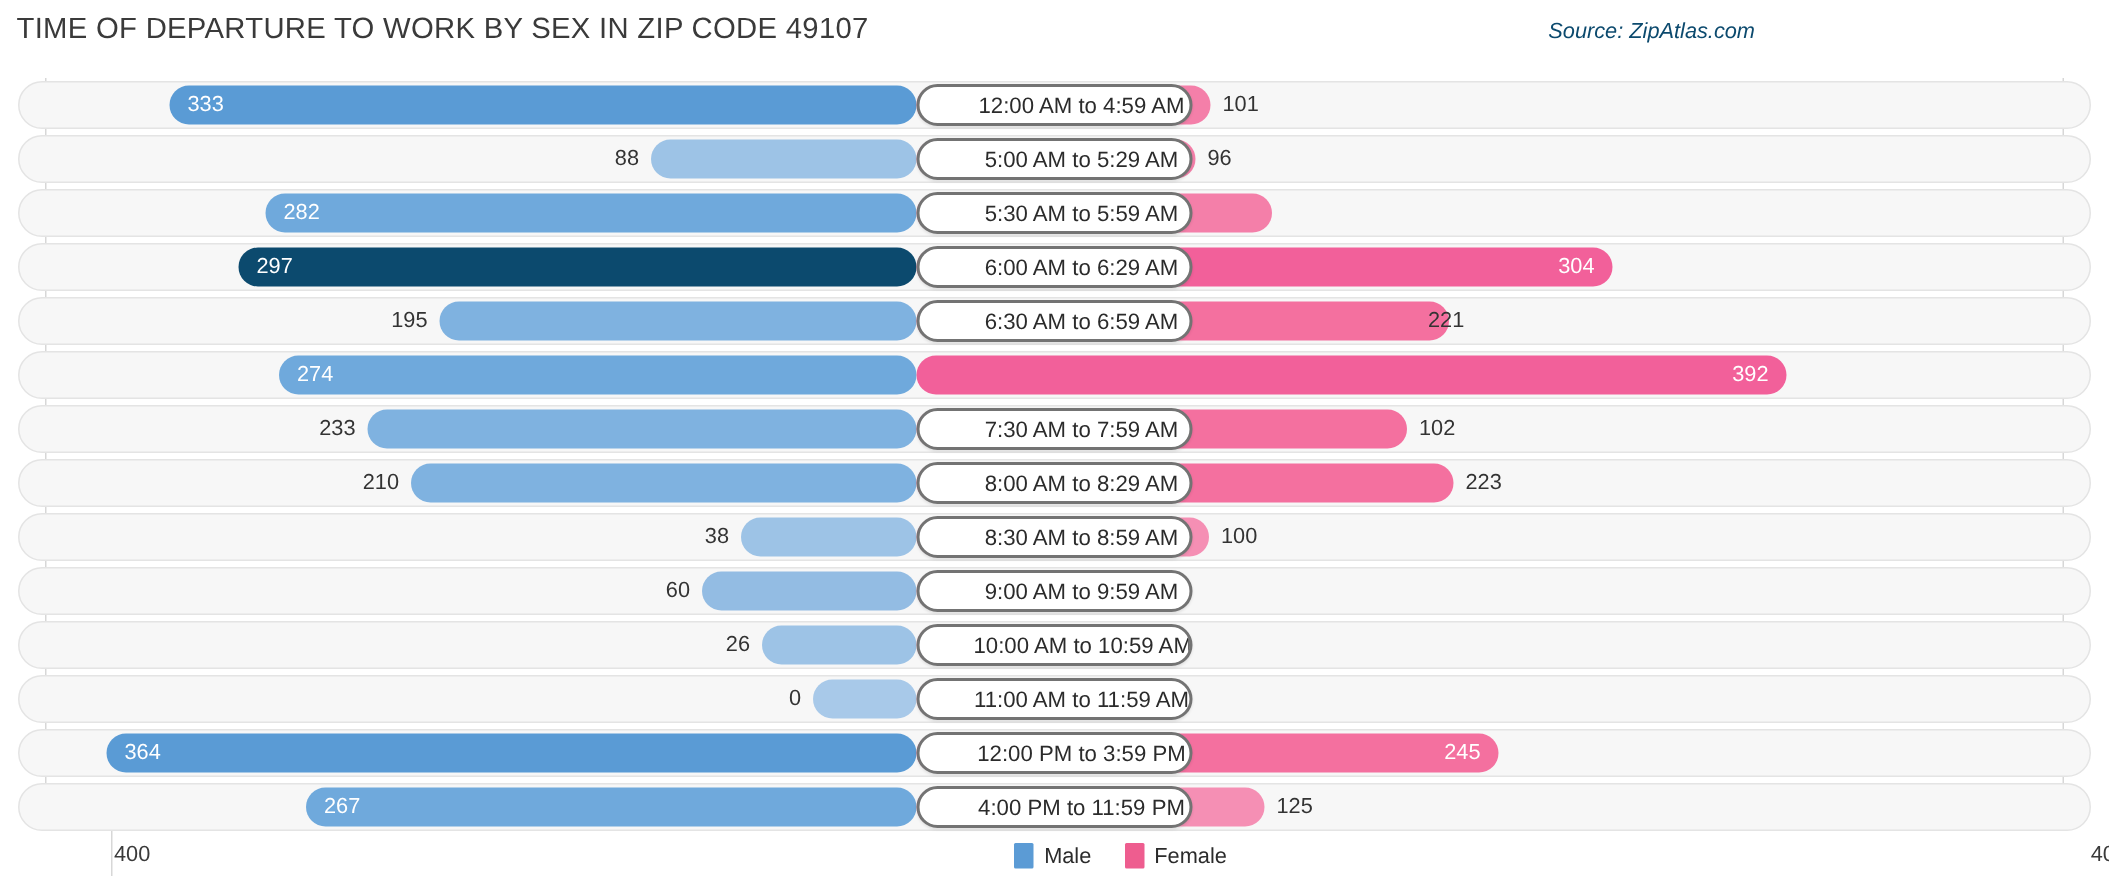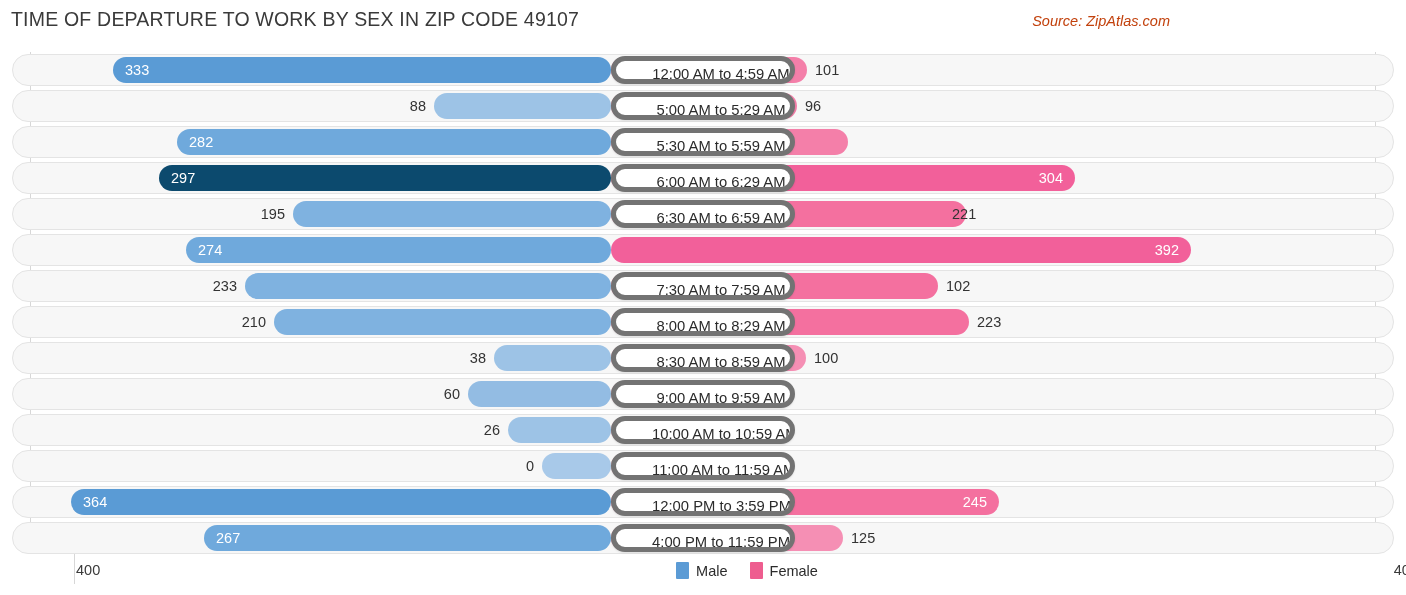--- a/index.html
+++ b/index.html
@@ -25,21 +25,21 @@
     letter-spacing: .2px;
     color: #3a3a3a;
     font-weight: 400;
     white-space: nowrap;
   }
   #source-label {
     position: absolute;
     right: 12px; top: 13px;
     font-size: 14.5px;
     font-style: italic;
-    color: #c2410c;
+    color: #0c4a6e;
     white-space: nowrap;
   }
 
   
   #plot {
     position: absolute;
     left: 0; top: 52px;
     width: 1406px;
     height: 502px;
   }
@@ -100,21 +100,21 @@
   .val-in-right { right: 12px; }
 
   
   .cat-pill {
     position: absolute;
     left: 611px;
     width: 184px;
     top: 4px;
     height: 28px;
     background: #ffffff;
-    border: 5px solid #737373;
+    border: 2px solid #737373;
     border-radius: 14px;
     text-align: center;
     line-height: 26px;
     font-size: 14.8px;
     color: #2b2b2b;
     z-index: 5;
     box-shadow: 0 1px 2px rgba(0,0,0,.10);
     white-space: nowrap;
     overflow: hidden;
     padding-left: 36px;

